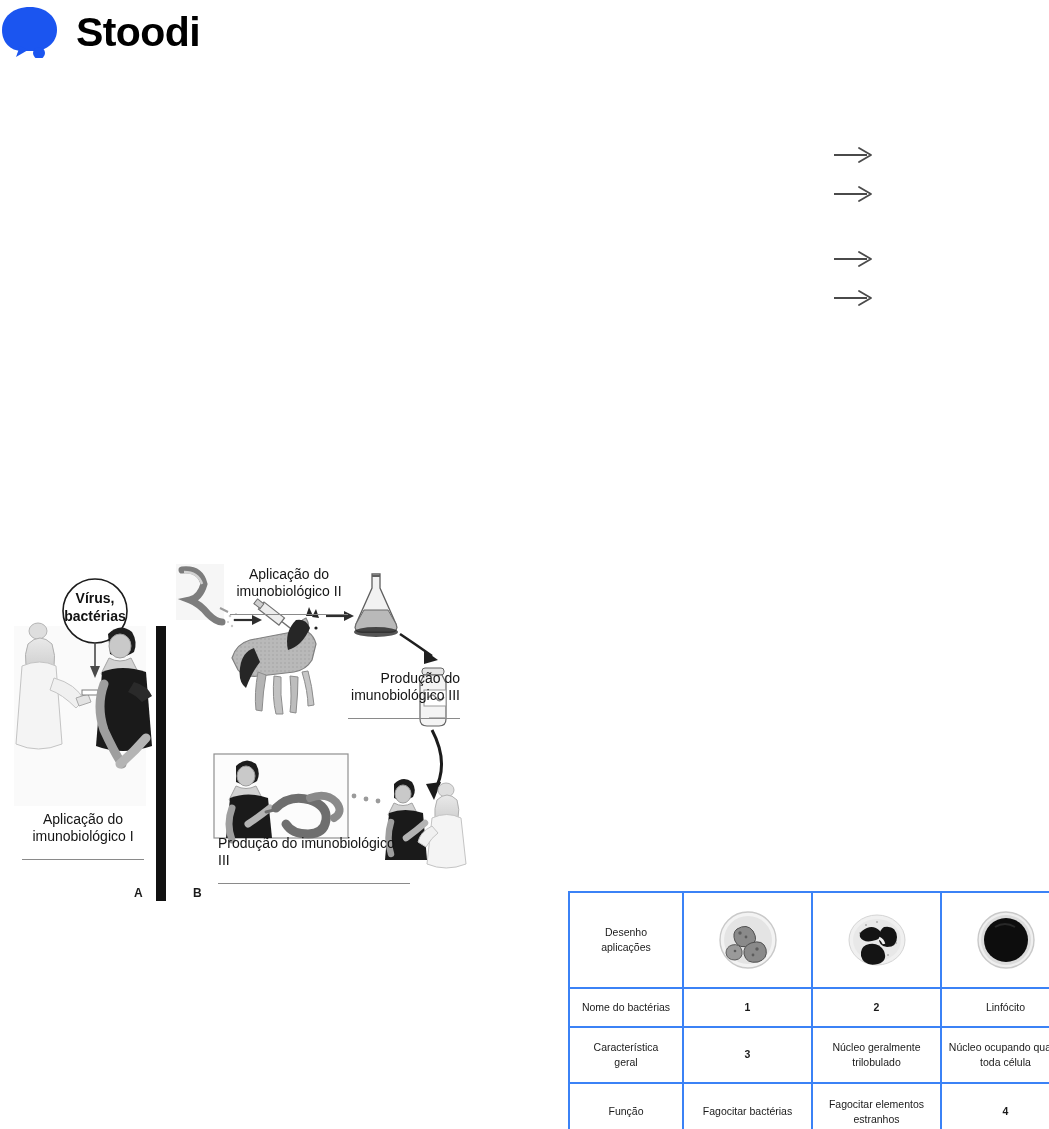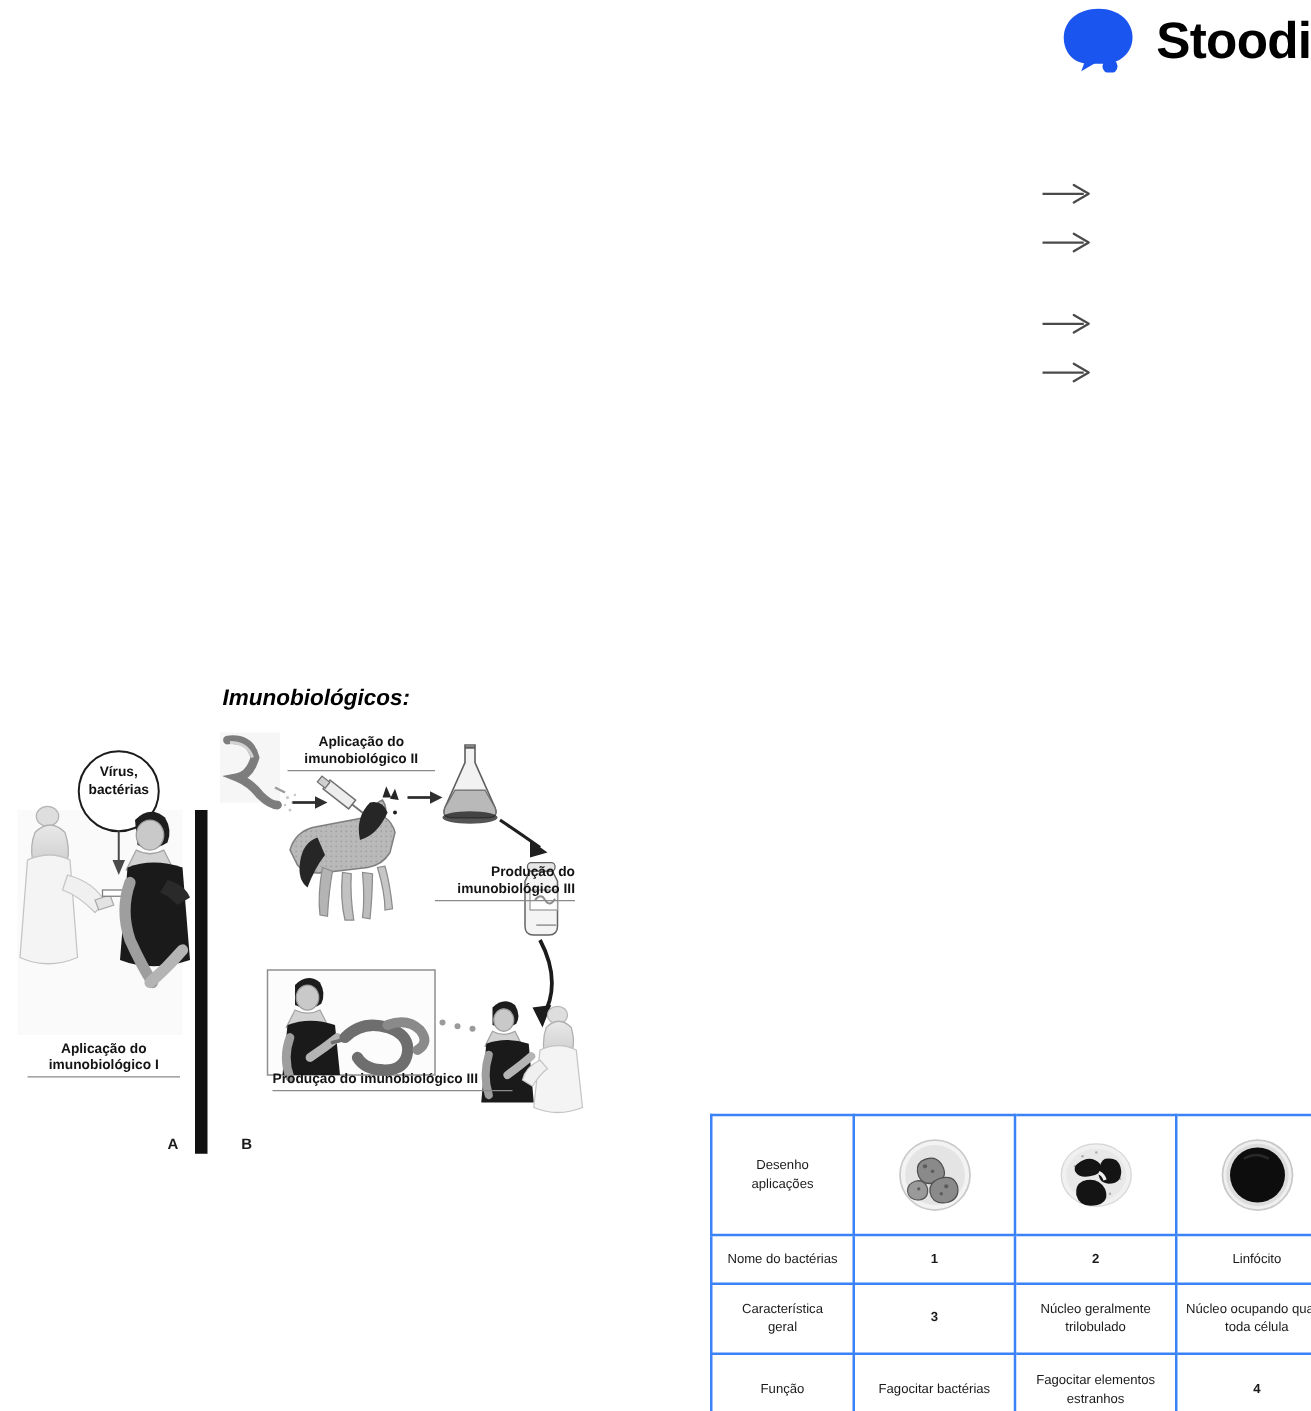--- a/index.html
+++ b/index.html
@@ -19,21 +19,21 @@
 
   
   .brand-header {
     position: absolute;
     left: 0;
     top: 0;
     width: 1049px;
     height: 64px;
     display: flex;
     align-items: center;
-    justify-content: flex-end;
+    justify-content: flex-start;
   }
   .brand-lockup {
     display: flex;
     align-items: center;
     gap: 14px;
   }
   .brand-mark {
     width: 62px;
     height: 52px;
     position: relative;
@@ -109,40 +109,40 @@
     position: absolute;
     font-size: 12px;
     font-weight: bold;
     color: #1a1a1a;
   }
   .panel-letter.letter-a { left: 126px; top: 328px; }
   .panel-letter.letter-b { left: 185px; top: 328px; }
 
   .fig-label {
     position: absolute;
-    font-size: 11px;
-    font-weight: bold;
+    font-size: 14px;
+    font-weight: normal;
     line-height: 1.2;
     color: #141414;
     text-align: center;
     border-bottom: 1.5px solid #8a8a8a;
-    padding-bottom: 2px;
+    padding-bottom: 14px;
   }
   .fig-label.lbl-a   { left: 14px;  top: 253px; width: 122px; }
   .fig-label.lbl-b2  { left: 222px; top: 8px;   width: 118px; }
   .fig-label.lbl-b3p { left: 340px; top: 112px; width: 112px; text-align: right; }
   .fig-label.lbl-b3a { left: 210px; top: 277px; width: 192px; text-align: left; }
 
   .bubble-text {
     position: absolute;
     left: 55px;
     top: 32px;
     width: 64px;
     text-align: center;
-    font-size: 11px;
+    font-size: 14px;
     font-weight: bold;
     line-height: 1.25;
     color: #111;
     z-index: 4;
   }
 
   
   .leuko-table-wrap {
     position: absolute;
     left: 568px;
@@ -214,21 +214,20 @@
     <svg width="44" height="20" viewBox="0 0 44 20" aria-hidden="true">
       <path d="M1 10 L34 10" stroke="#4a4a4a" stroke-width="1.8" fill="none"></path>
       <path d="M26 3 L38 10 L26 17" stroke="#4a4a4a" stroke-width="1.8" fill="none" stroke-linecap="round" stroke-linejoin="round"></path>
     </svg>
   </span>
 </div>
 
 <div class="figure-block">
 
   <div class="figure-caption-top">
-    <span class="figure-title-main">Imunobiológicos:</span>
   </div>
 
   <div class="figure-canvas">
 
     <svg width="470" height="345" viewBox="0 0 470 345" style="position:absolute;left:0;top:0;" aria-hidden="true">
       <defs>
         <linearGradient id="skinG" x1="0" y1="0" x2="0" y2="1">
           <stop offset="0%" stop-color="#e9e9e9"></stop>
             <stop offset="100%" stop-color="#cfcfcf"></stop>
         </linearGradient>

